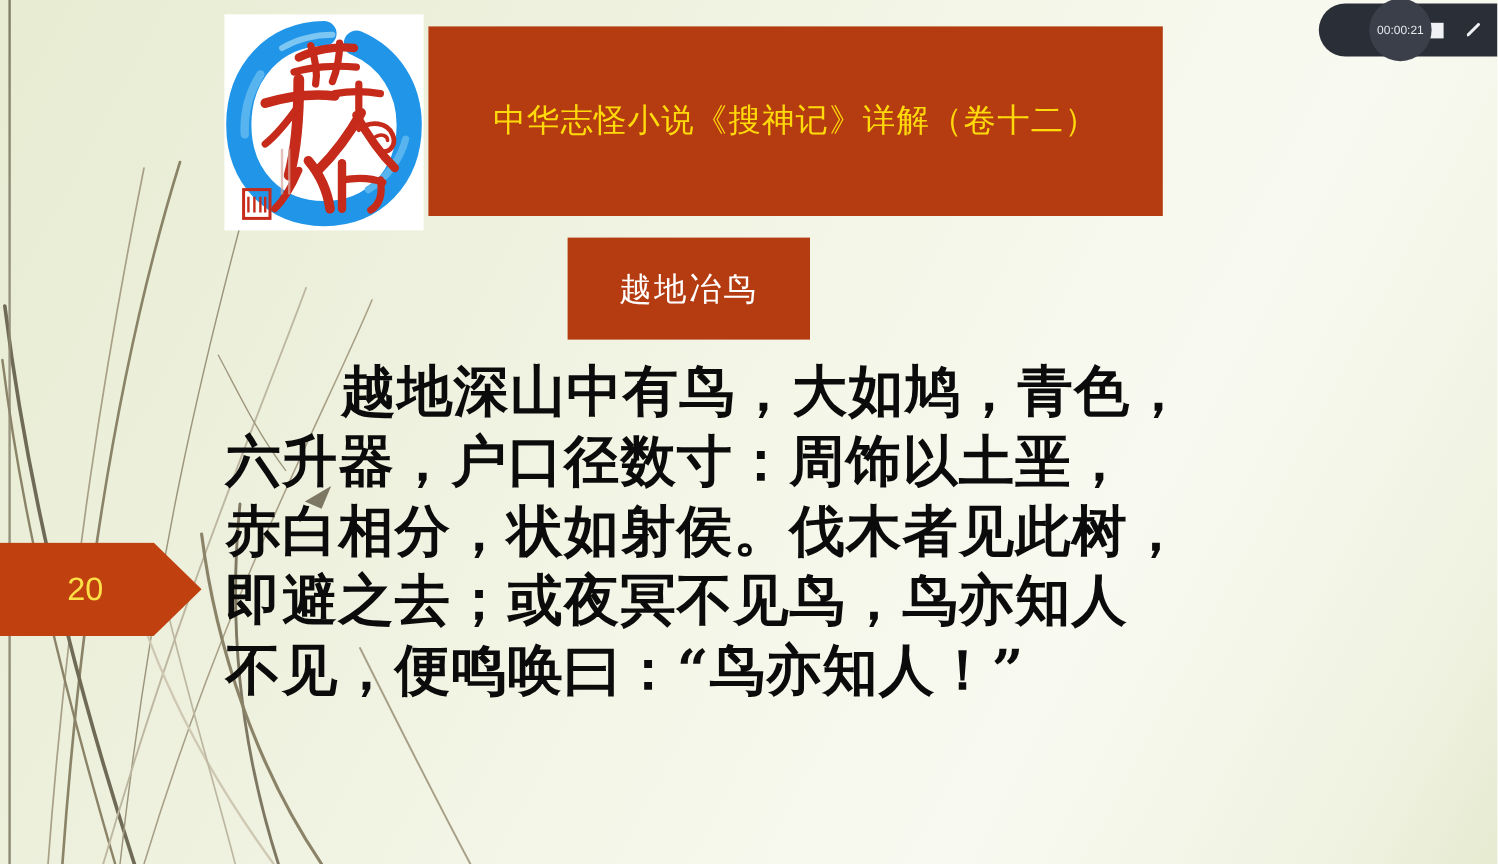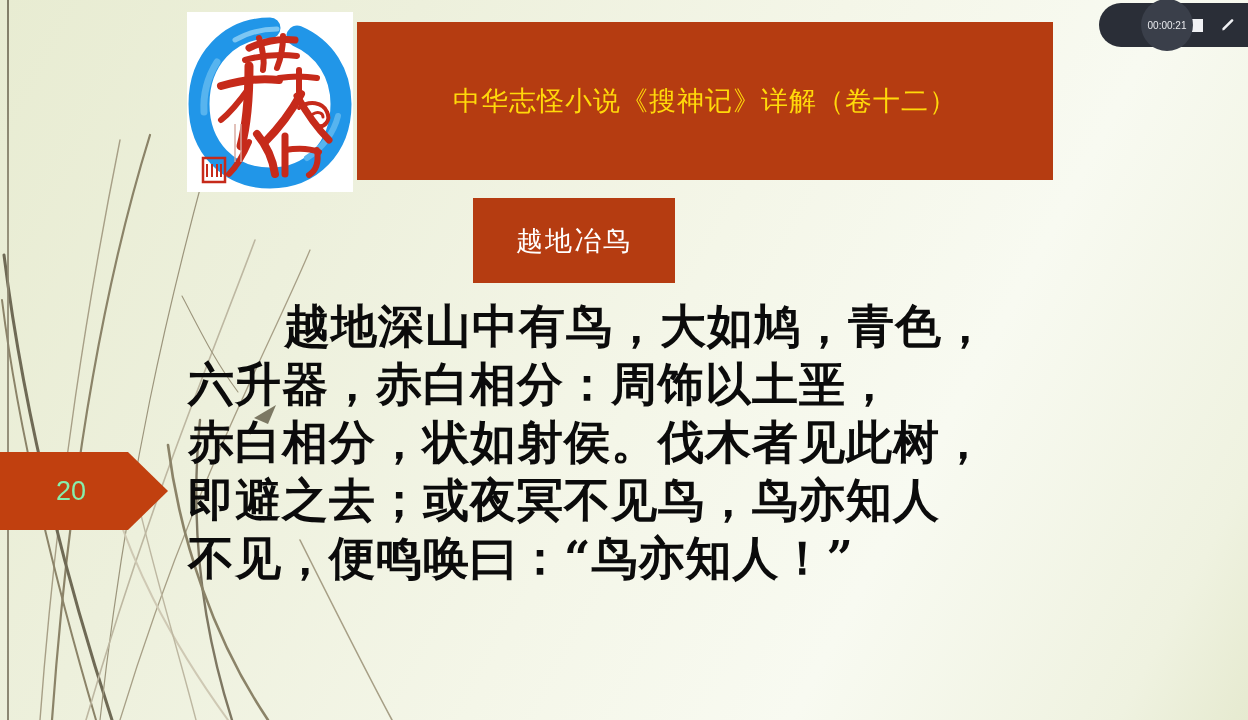--- a/index.html
+++ b/index.html
@@ -46,21 +46,21 @@
     background: #ffffff;
     overflow: hidden;
   }
   .logo-svg { display: block; width: 166px; height: 180px; }
 
   
   .header-bar {
     position: absolute;
     left: 357px;
     top: 22px;
-    width: 696px;
+    width: 612px;
     height: 158px;
     background: #b53c11;
     display: flex;
     flex-direction: column;
     align-items: center;
     justify-content: center;
     gap: 4px;
   }
   .header-line {
     color: #ffd90a;
@@ -98,21 +98,21 @@
     top: 452px;
     width: 168px;
     height: 78px;
     background: #c1400f;
     clip-path: polygon(0 0, 128px 0, 168px 50%, 128px 100%, 0 100%);
     display: flex;
     align-items: center;
     justify-content: center;
   }
   .page-badge-num {
-    color: #86efac;
+    color: #fde047;
     font-size: 27px;
     margin-right: 26px;
     font-family: "Liberation Sans", sans-serif;
   }
 
   
   .body-text {
     position: absolute;
     left: 188px;
     top: 297px;
@@ -263,21 +263,21 @@
   <div class="section-box">
     <div class="section-box-label">越地冶鸟</div>
   </div>
 
   <div class="page-badge">
     <span class="page-badge-num">20</span>
   </div>
 
   <div class="body-text">
     <div class="body-line indent">越地深山中有鸟，大如鸠，青色，</div>
-    <div class="body-line">六升器，赤白相分：周饰以土垩，</div>
+    <div class="body-line">六升器，户口径数寸：周饰以土垩，</div>
     <div class="body-line">赤白相分，状如射侯。伐木者见此树，</div>
     <div class="body-line">即避之去；或夜冥不见鸟，鸟亦知人</div>
     <div class="body-line">不见，便鸣唤曰：“鸟亦知人！”</div>
   </div>
 
   <div class="rec-widget">
     <div class="rec-bar">
       <div class="rec-timer-bubble">
         <span class="rec-timer-text">00:00:21</span>
       </div>

